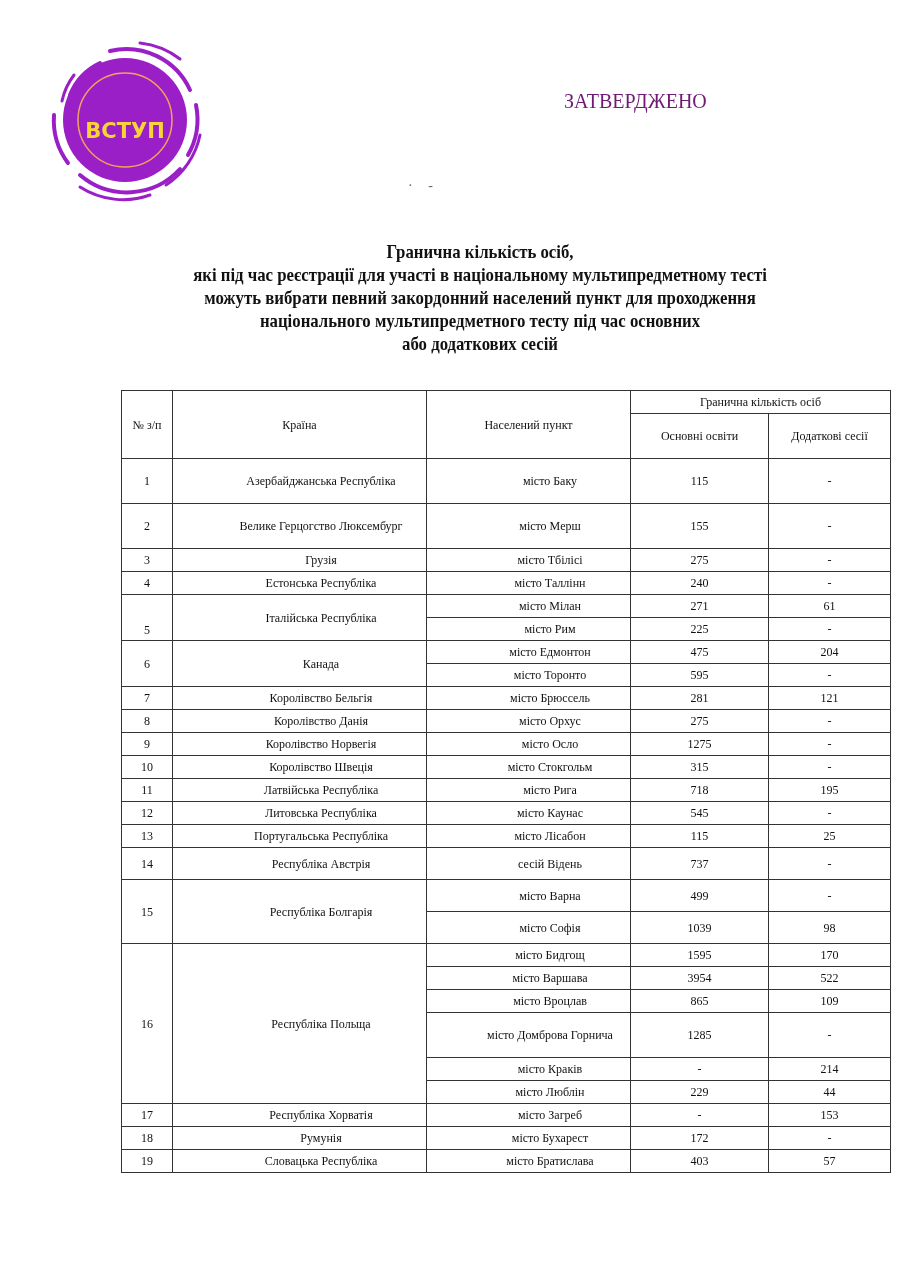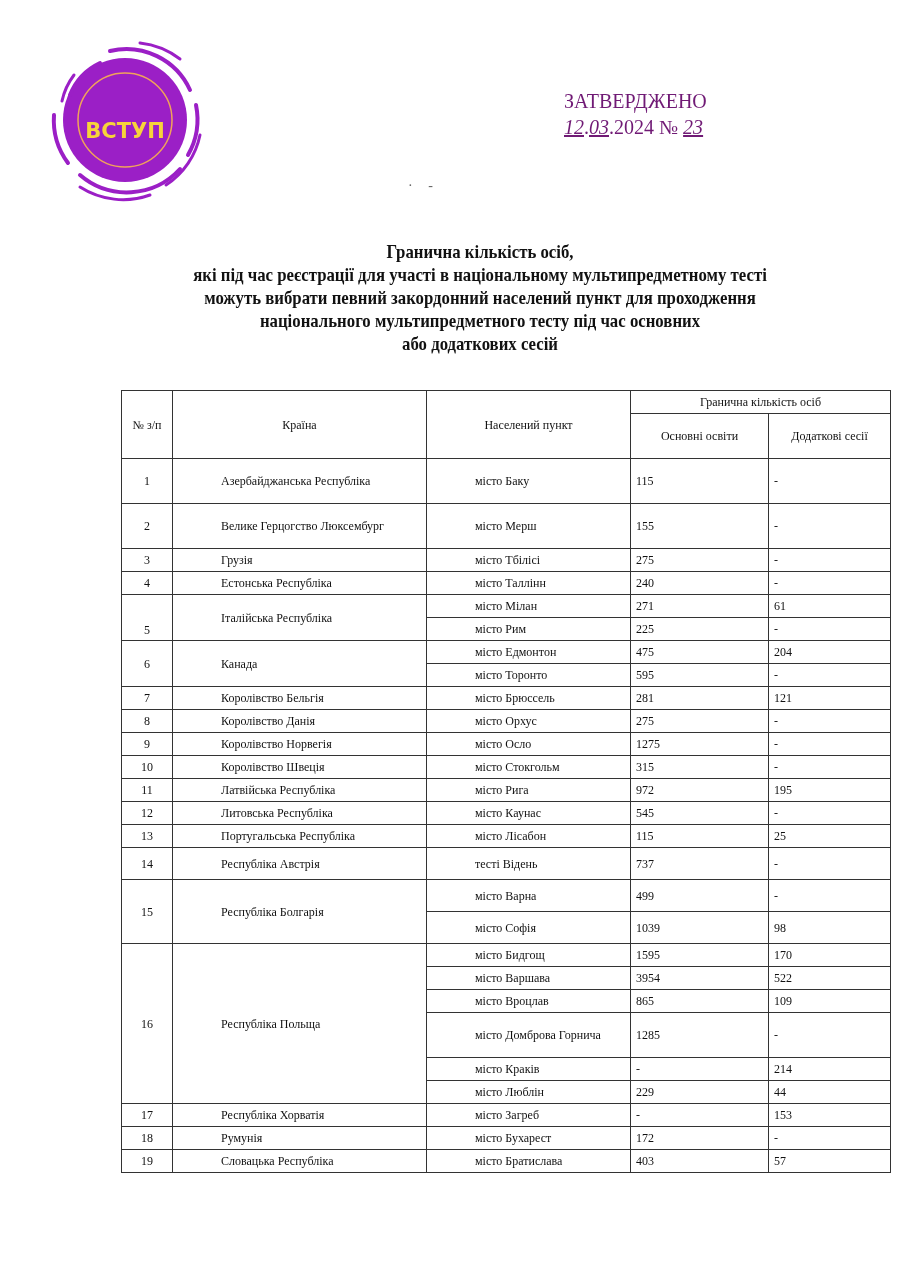--- a/index.html
+++ b/index.html
@@ -9,22 +9,22 @@
   .approved { position:absolute; left:564px; top:88px; font-size:20px; line-height:26px; color:#701a75; }
   .approved div { white-space:nowrap; }
   .approved .u { text-decoration:underline; font-style:italic; }
   .dots { position:absolute; left:408px; top:178px; font-size:14px; color:#666; letter-spacing:6px; }
   .title { position:absolute; left:100px; top:240px; width:760px; text-align:center; font-weight:bold; font-size:19.5px; line-height:23px; transform:scaleX(0.86); transform-origin:center top; white-space:nowrap; }
   .title div { white-space:nowrap; }
   table { position:absolute; left:121px; top:390px; border-collapse:collapse; font-size:12px; }
   td, th { border:1.3px solid #333; padding:0 5px; font-weight:normal; line-height:20px; }
   th { text-align:center; vertical-align:middle; }
   td.num { text-align:center; }
-  td.country, td.city { text-align:left;padding-left:48px; }
-  td.val { text-align:left; }
+  td.country, td.city { text-align:center;padding-left:48px; }
+  td.val { text-align:center; }
   col.c1 { width:50px; } col.c2 { width:246px; } col.c3 { width:197px; } col.c4 { width:138px; } col.c5 { width:122px; }
   .h1row th { height:22px; } .h2row th { height:44px; }
   tr.r1 td { height:22px; } tr.r2 td { height:44px; }
   tr.r15 td { height:31px; }
 </style>
 </head>
 <body>
 
 <div class="logo">
   <svg viewBox="0 0 170 170">
@@ -42,21 +42,20 @@
       <path d="M 100 8 A 80 80 0 0 1 140 24" stroke="#9b1fc6" stroke-width="3"></path>
     </g>
   </svg>
   <div style="position:absolute;left:0;top:56px;width:170px;text-align:center;font-family:'DejaVu Sans',sans-serif;font-weight:bold;font-size:21px;line-height:28px;color:#f7d33a;margin-top:26px;">
     <div>ВСТУП</div>
   </div>
 </div>
 
 <div class="approved">
   <div>ЗАТВЕРДЖЕНО</div>
-  <div><span class="u">12</span>.<span class="u">03</span><span>.2024 № </span><span class="u">23</span></div>
 </div>
 
 <div class="dots">· -</div>
 
 <div class="title">
   <div>Гранична кількість осіб,</div>
   <div>які під час реєстрації для участі в національному мультипредметному тесті</div>
   <div>можуть вибрати певний закордонний населений пункт для проходження</div>
   <div>національного мультипредметного тесту під час основних</div>
   <div>або додаткових сесій</div>
@@ -160,41 +159,41 @@
         <td class="num" rowspan="1">10</td>
         <td class="country" rowspan="1">Королівство Швеція</td>
         <td class="city">місто Стокгольм</td>
         <td class="val">315</td>
         <td class="val">-</td>
       </tr>
       <tr class="r1">
         <td class="num" rowspan="1">11</td>
         <td class="country" rowspan="1">Латвійська Республіка</td>
         <td class="city">місто Рига</td>
-        <td class="val">972</td>
+        <td class="val">718</td>
         <td class="val">195</td>
       </tr>
       <tr class="r1">
         <td class="num" rowspan="1">12</td>
         <td class="country" rowspan="1">Литовська Республіка</td>
         <td class="city">місто Каунас</td>
         <td class="val">545</td>
         <td class="val">-</td>
       </tr>
       <tr class="r1">
         <td class="num" rowspan="1">13</td>
         <td class="country" rowspan="1">Португальська Республіка</td>
         <td class="city">місто Лісабон</td>
         <td class="val">115</td>
         <td class="val">25</td>
       </tr>
       <tr class="r15">
         <td class="num" rowspan="1">14</td>
         <td class="country" rowspan="1">Республіка Австрія</td>
-        <td class="city">тесті Відень</td>
+        <td class="city">сесій Відень</td>
         <td class="val">737</td>
         <td class="val">-</td>
       </tr>
       <tr class="r15">
         <td class="num" rowspan="2" style="vertical-align: middle;">15</td>
         <td class="country" rowspan="2">Республіка Болгарія</td>
         <td class="city">місто Варна</td>
         <td class="val">499</td>
         <td class="val">-</td>
       </tr>

